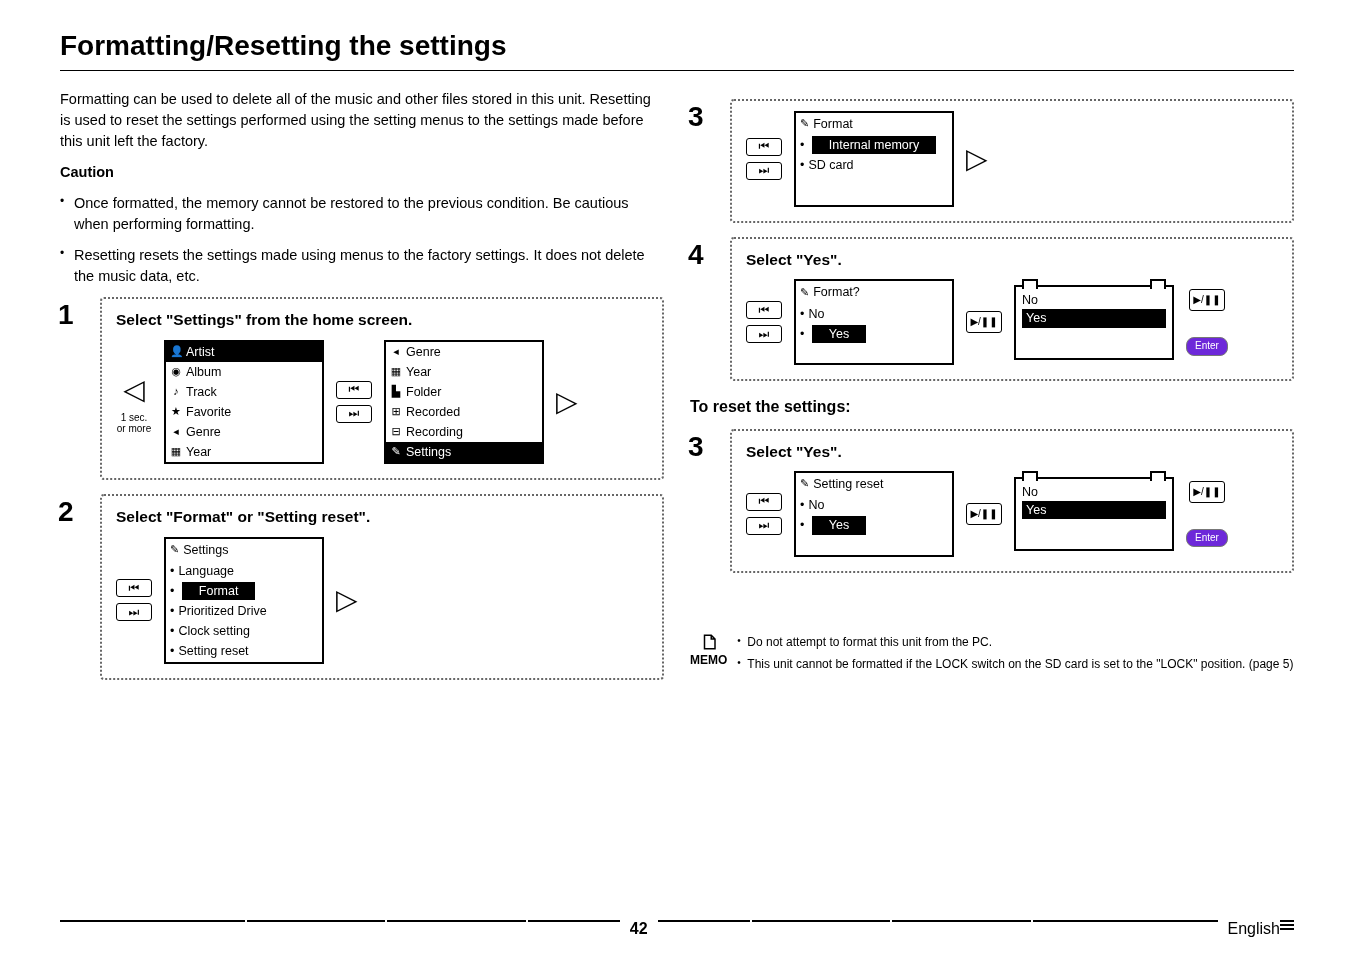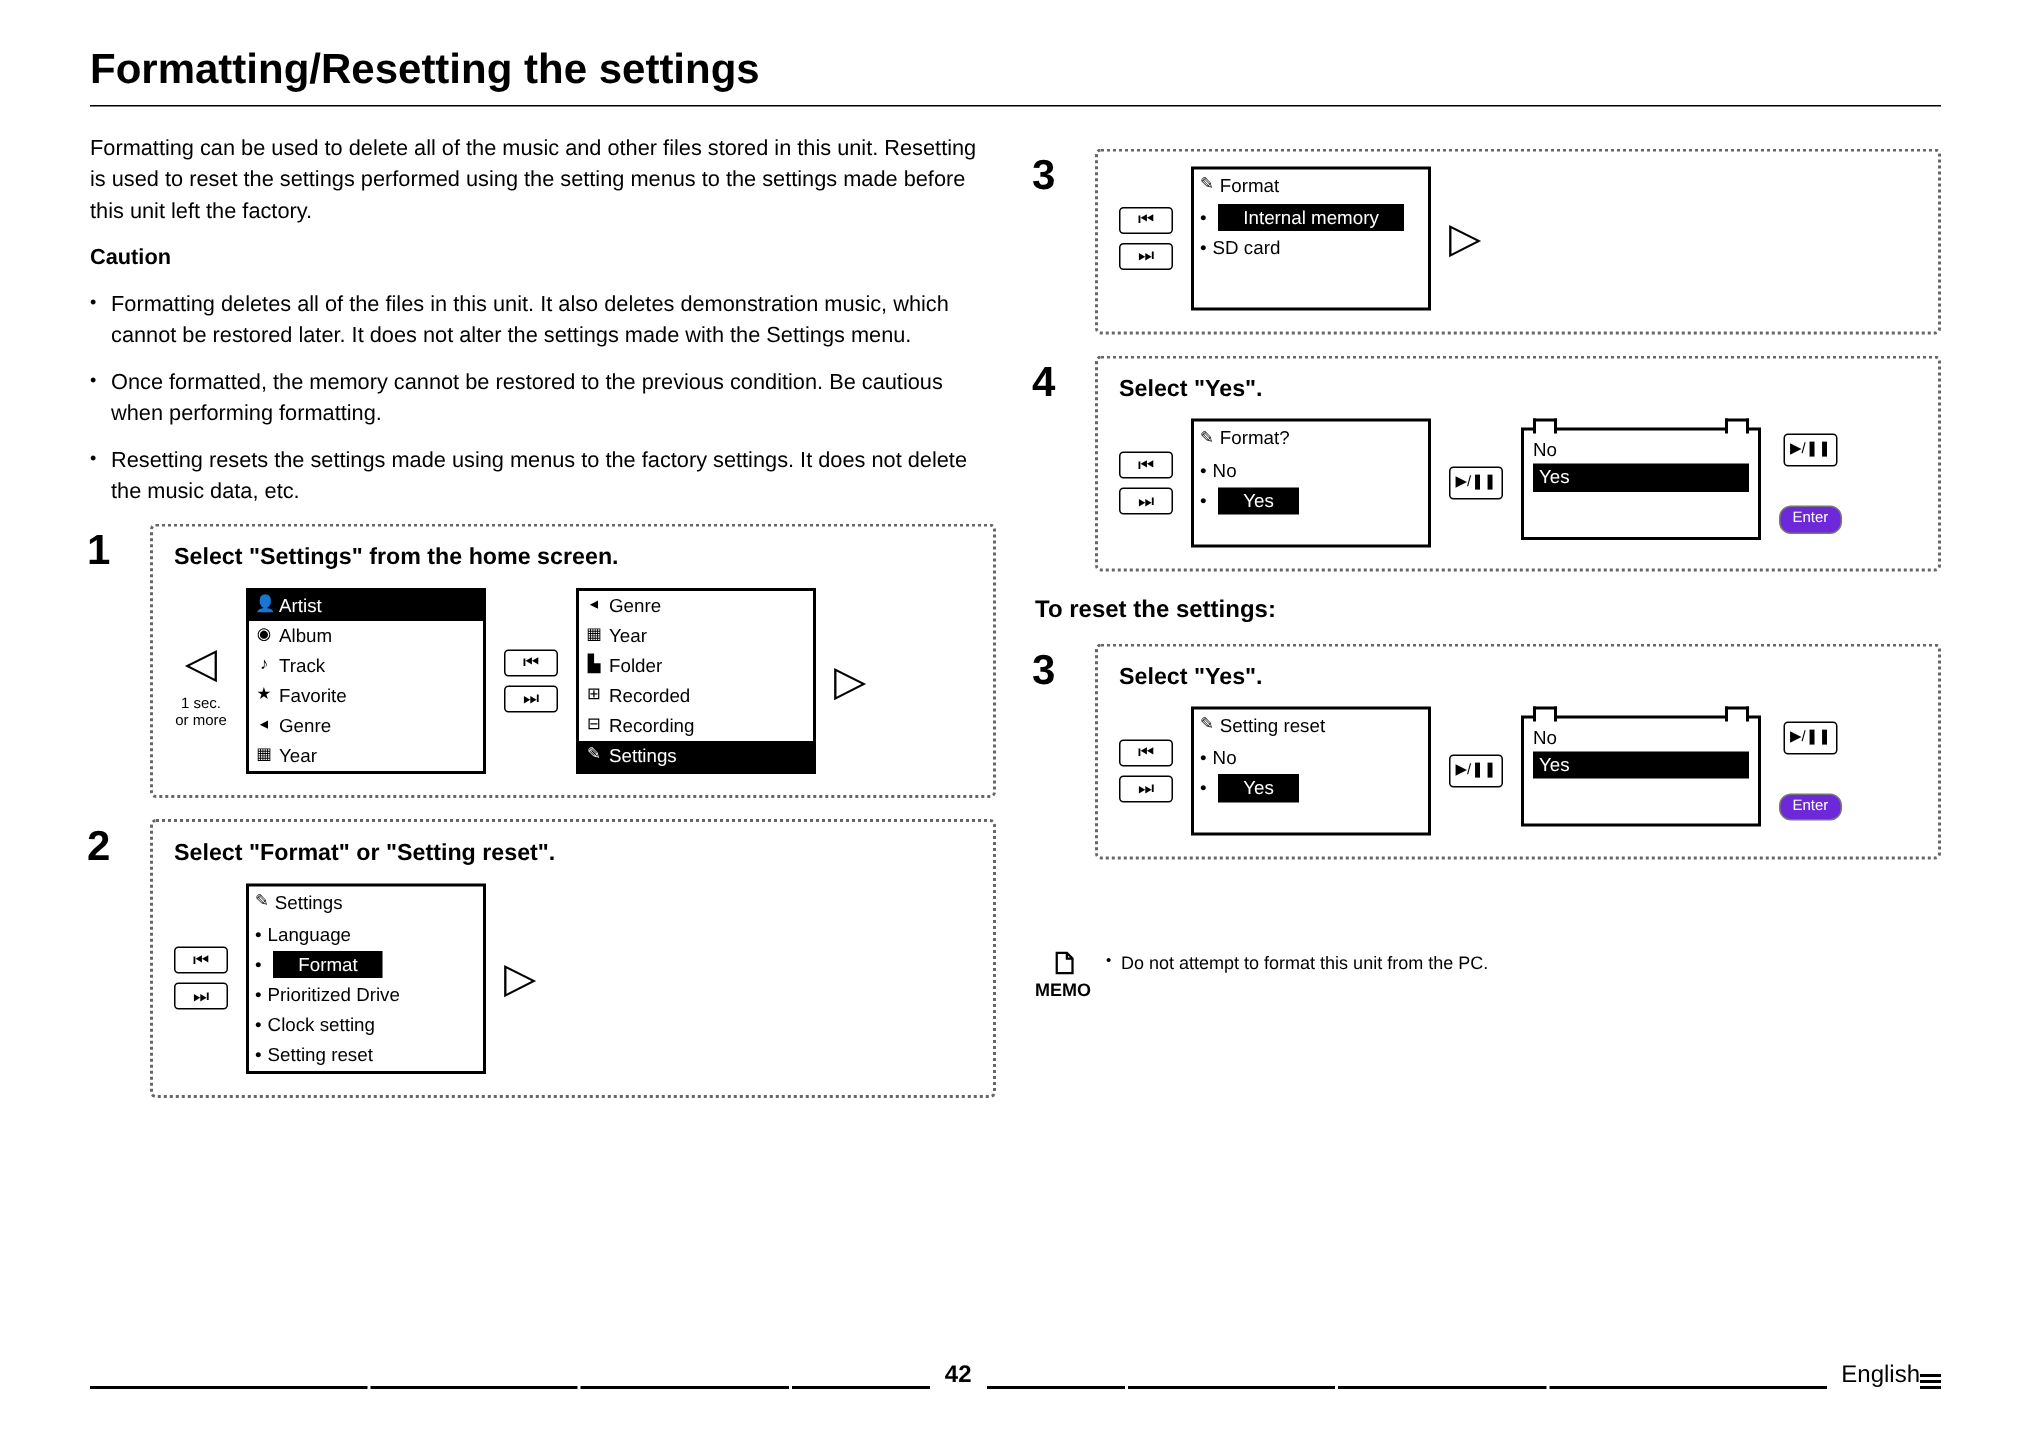--- a/index.html
+++ b/index.html
@@ -76,22 +76,22 @@
   .sub-h { font-weight:700; font-size:16px; margin:10px 0 4px 0; }
 
   .memo-block { display:flex; gap:10px; margin-top:60px; font-size:12px; line-height:1.5; }
   .memo-label { display:flex; flex-direction:column; align-items:center; font-weight:700; font-size:12px; }
   .memo-label svg{width:18px;height:18px;}
   .memo-list { list-style:none; }
   .memo-list li { position:relative; padding-left:10px; margin-bottom:4px;}
   .memo-list li::before{content:"•"; position:absolute; left:0; font-size:10px;}
 
   .footer {
-    position:absolute; bottom:28px; left:0; right:0;
-    display:flex; justify-content:space-between; align-items:flex-end;
+    position:absolute; bottom:16px; left:0; right:0;
+    display:flex; justify-content:space-between; align-items:flex-start;
     padding:0 60px;
   }
   .footer-lines { flex:1; display:flex; gap:2px; }
   .footer-lines span{ height:2px; background:#000; }
   .footer-lines span:nth-child(1){flex:4}
   .footer-lines span:nth-child(2){flex:3}
   .footer-lines span:nth-child(3){flex:3}
   .footer-lines span:nth-child(4){flex:2}
   .page-num{ font-weight:700; font-size:16px; padding:0 10px;}
   .lang{ font-size:16px; padding-left:10px;}
@@ -120,21 +120,20 @@
 
 <h1 class="title">Formatting/Resetting the settings</h1>
 <hr class="title-rule">
 
 <div class="cols">
 
   <div class="col">
     <p>Formatting can be used to delete all of the music and other files stored in this unit. Resetting is used to reset the settings performed using the setting menus to the settings made before this unit left the factory.</p>
     <p class="caution-h">Caution</p>
     <ul class="bullets">
-      <li>Formatting deletes all of the files in this unit. It also deletes demonstration music, which cannot be restored later. It does not alter the settings made with the Settings menu.</li>
       <li>Once formatted, the memory cannot be restored to the previous condition. Be cautious when performing formatting.</li>
       <li>Resetting resets the settings made using menus to the factory settings. It does not delete the music data, etc.</li>
     </ul>
 
     <div class="step">
       <div class="step-num">1</div>
       <div class="step-title">Select "Settings" from the home screen.</div>
       <div class="shot-row">
         <div style="display:flex;flex-direction:column;align-items:center;">
           <span class="arrow-big">◁</span>
@@ -321,20 +320,21 @@
 
     <div class="memo-block">
       <div class="memo-label">
         <svg viewBox="0 0 24 24">
             <path fill="none" stroke="#000" stroke-width="2" d="M6 3h9l5 5v13H6z M15 3v5h5"></path>
           </svg>
         <span>MEMO</span>
       </div>
       <ul class="memo-list">
         <li>Do not attempt to format this unit from the PC.</li>
+        <li>This unit cannot be formatted if the LOCK switch on the SD card is set to the "LOCK" position. (page 5)</li>
       </ul>
     </div>
 
   </div>
 </div>
 
 <div class="footer">
   <div class="footer-lines">
       <span></span>
       <span></span>

